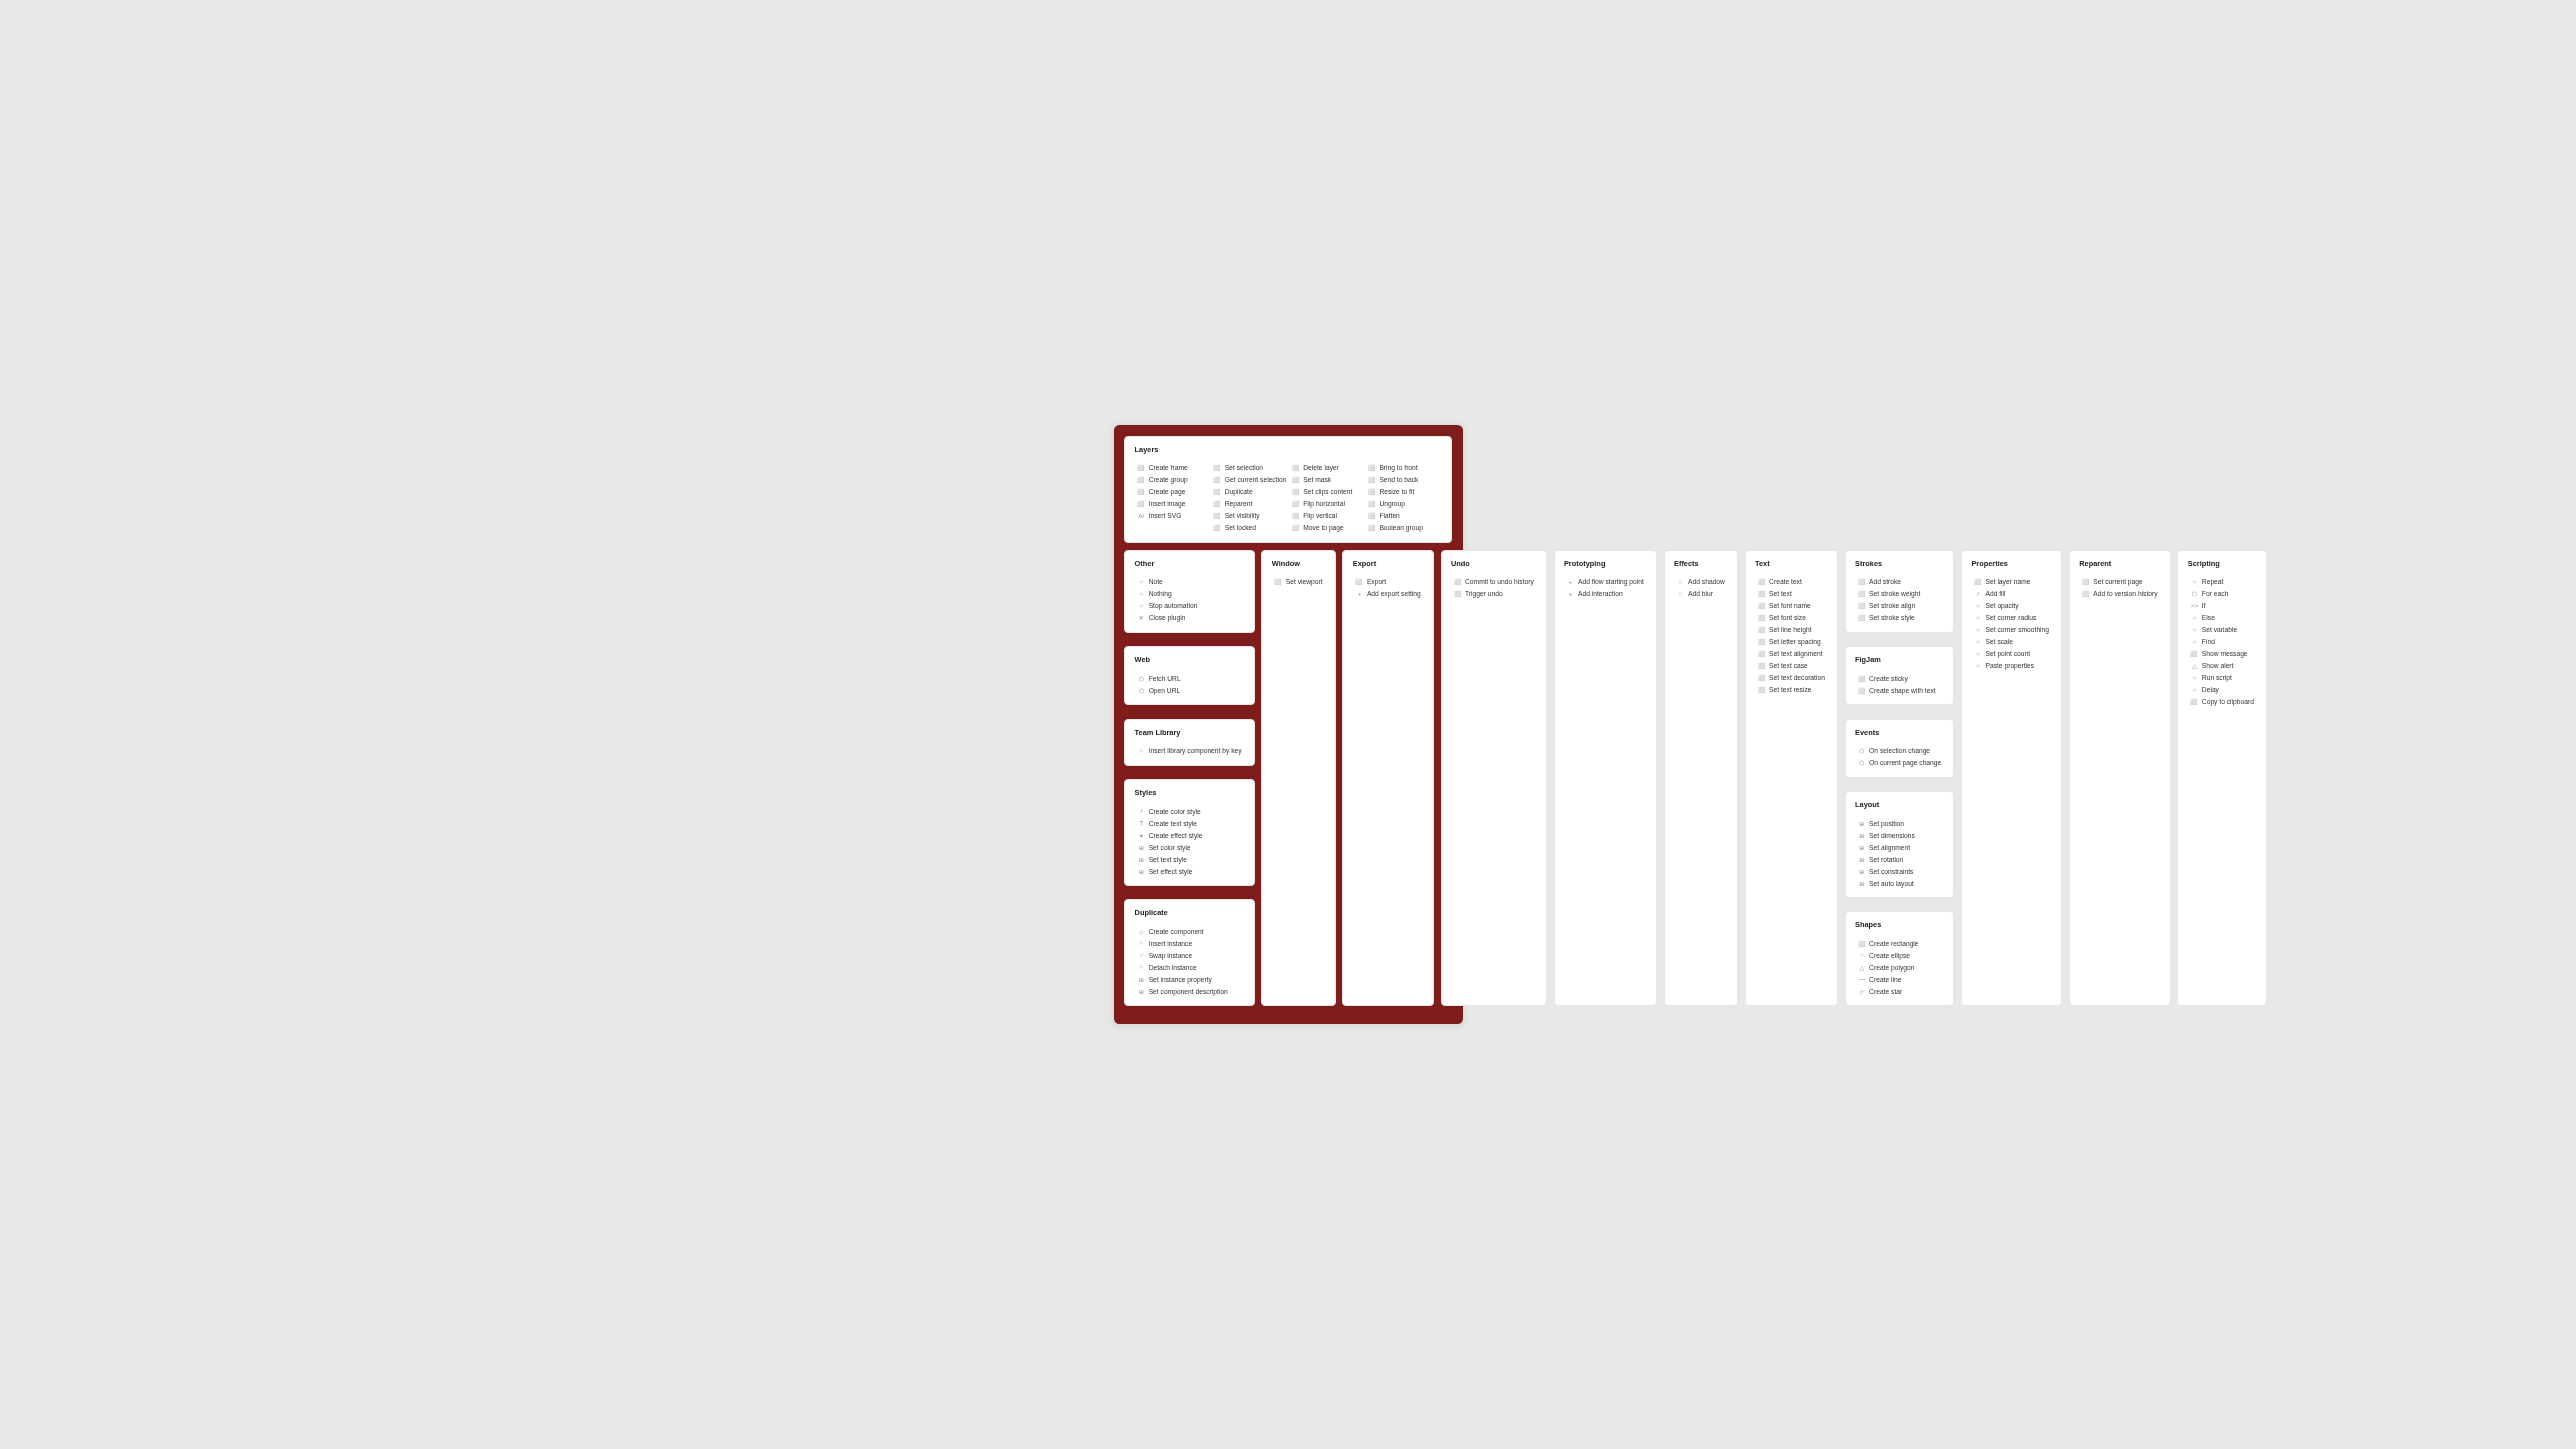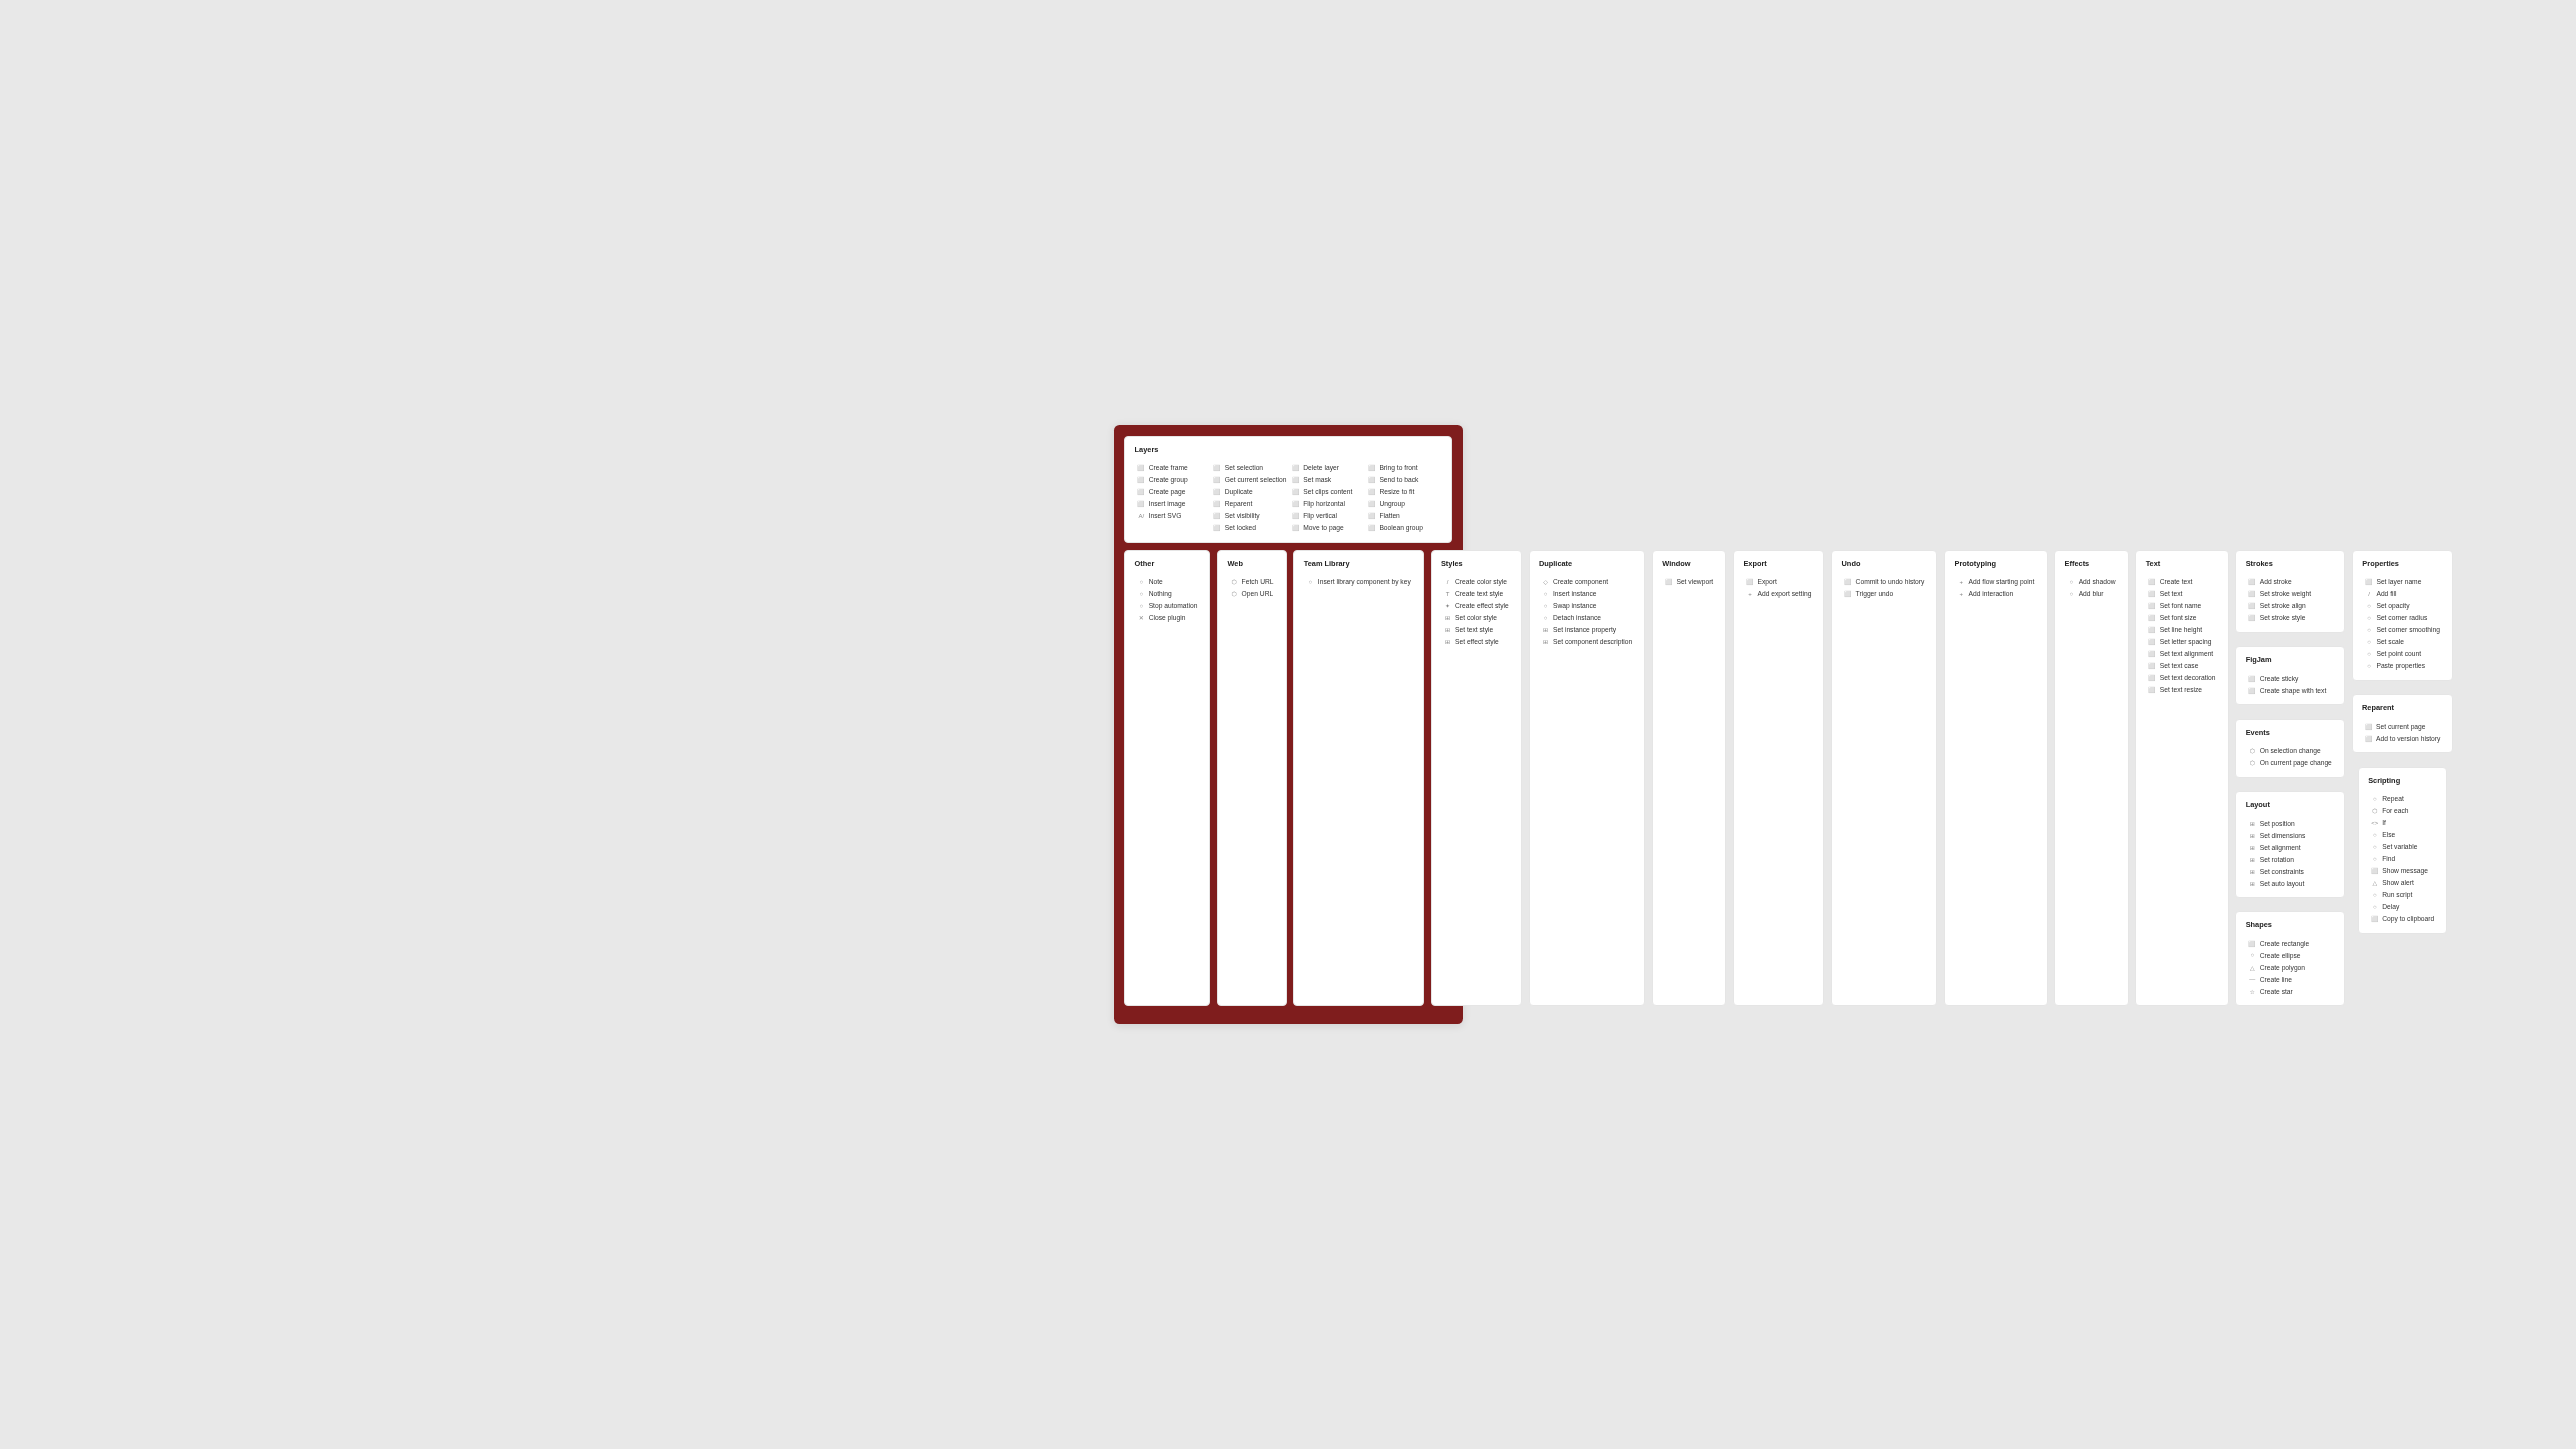--- a/index.html
+++ b/index.html
@@ -177,21 +177,21 @@
           <div class="menu-item">
             <span class="icon" style="font-size:6px;color:#888;">⬜</span>
             <span style="font-size:6.7px;">Boolean group</span>
           </div>
         </div>
     </div>
   </div>
 
   <div class="bottom-grid">
 
-    <div style="display:flex;gap:6.7px;">
+    <div style="display:flex;flex-direction:column;gap:6.7px;">
       <div class="section-card">
         <div class="section-title">Other</div>
         <div id="other-items">
             <div class="menu-item">
               <span class="icon" style="font-size:6px;color:#888;">○</span>
               <span style="font-size:6.7px;">Note</span>
             </div>
             <div class="menu-item">
               <span class="icon" style="font-size:6px;color:#888;">○</span>
               <span style="font-size:6.7px;">Nothing</span>
@@ -494,21 +494,21 @@
               <span style="font-size:6.7px;">Create line</span>
             </div>
             <div class="menu-item">
               <span class="icon" style="font-size:6px;color:#888;">☆</span>
               <span style="font-size:6.7px;">Create star</span>
             </div>
           </div>
       </div>
     </div>
 
-    <div style="display:flex;flex-direction:column;gap:6.7px;align-items:center;">
+    <div style="display:flex;flex-direction:row;gap:6.7px;">
       <div class="section-card">
         <div class="section-title">Properties</div>
         <div id="properties-items">
             <div class="menu-item">
               <span class="icon" style="font-size:6px;color:#888;">⬜</span>
               <span style="font-size:6.7px;">Set layer name</span>
             </div>
             <div class="menu-item">
               <span class="icon" style="font-size:6px;color:#888;">/</span>
               <span style="font-size:6.7px;">Add fill</span>

